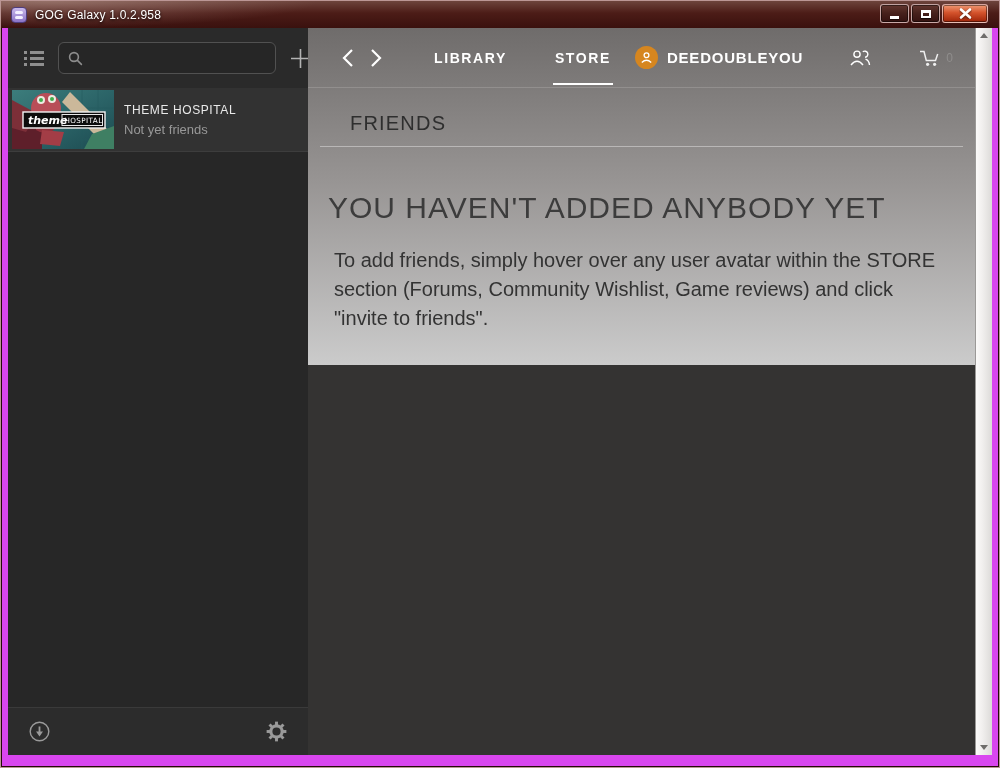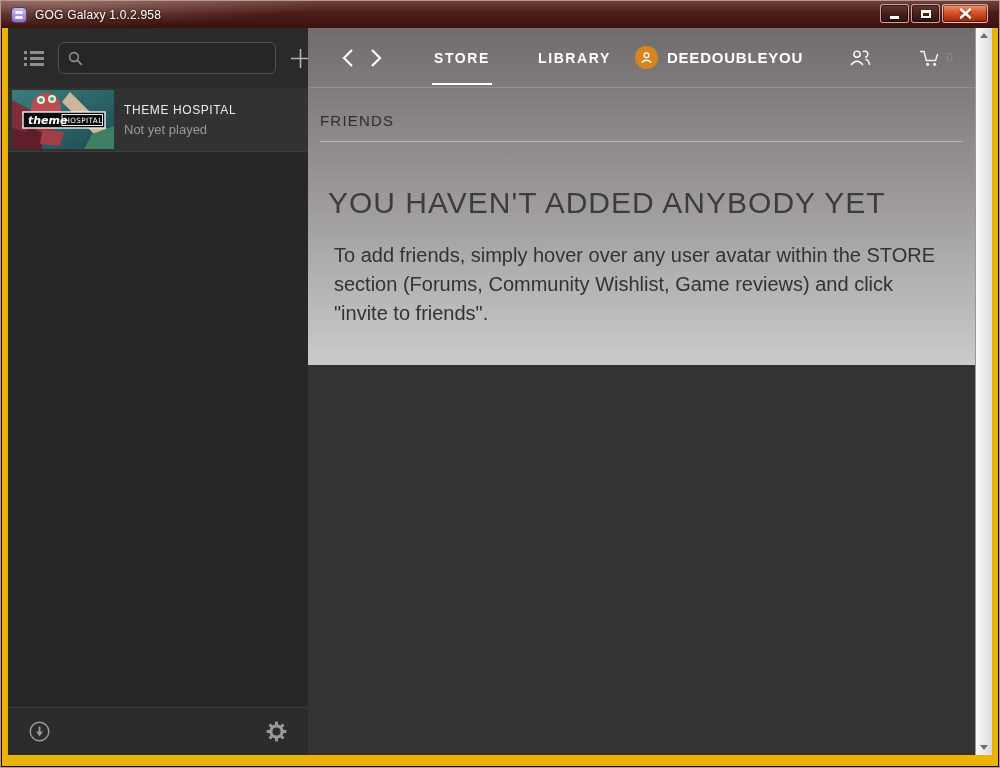--- a/index.html
+++ b/index.html
@@ -5,21 +5,21 @@
   * { margin:0; padding:0; box-sizing:border-box; }
   html,body { width:1000px; height:768px; }
   body {
     font-family:"Liberation Sans","DejaVu Sans",sans-serif;
     background:#1a0707; position:relative; overflow:hidden;
   }
 
   
   .frame {
     position:absolute; inset:0;
-    background:#eab308;
+    background:#d946ef;
     box-shadow: inset 0 0 0 1px #bb9695, inset 0 0 0 2px #240a0a;
     text-decoration: underline;
   }
   .titlebar {
     position:absolute; top:1px; left:1px; right:1px; height:27px;
     background:linear-gradient(180deg,#6d443c 0%,#4c1c17 45%,#3a110e 100%);
     display:flex; align-items:center; padding:0 10px;
   }
   .titlebar::before{
     content:""; position:absolute; left:0; top:0; width:320px; height:100%;
@@ -113,21 +113,21 @@
   .avatar {
     width:23px; height:23px; border-radius:50%;
     background:#d6861f; display:flex; align-items:center; justify-content:center;
   }
   .username { color:#fff; font-size:15px; font-weight:bold; letter-spacing:.8px; font-family:"Liberation Sans","DejaVu Sans",sans-serif; }
   .friends-btn { margin-left:46px; }
   .cart-btn { margin-left:48px; display:flex; align-items:center; gap:5px; background:none; border:none; cursor:pointer; }
   .cart-count { color:#8f8d8c; font-size:12px; }
 
   .section-head { padding:24px 12px 11px 12px; }
-  .section-title { color:#2e2e2e; font-size:15px; letter-spacing:1.2px; }
+  .section-title { color:#2e2e2e; font-size:20px; letter-spacing:1.2px;margin-left:30px; }
   .section-rule { margin:0 12px; border-bottom:1px solid rgba(255,255,255,0.38); }
 
   .empty-block { margin-top:44px; text-align:left; padding:0 20px; }
   .empty-title {
     font-size:30px; font-weight:300; color:#3c3c3c; letter-spacing:1px;
     font-family:"Liberation Sans","DejaVu Sans",sans-serif;
   }
   .empty-text {
     margin:21px auto 0; max-width:615px; font-size:20px; color:#333;
     line-height:1.45;
@@ -227,21 +227,21 @@
             <circle cx="40" cy="9" r="2" fill="#3fae4c"></circle>
           <path d="M24 24 q10 8 20 2 l-2 14 q-9 6 -18 0 z" fill="#8e2f3a"></path>
           <polygon points="30,40 52,42 48,56 28,54" fill="#a33d46"></polygon>
           <rect x="11" y="22" width="82" height="16" fill="#0d0d0d" stroke="#f2f2f2" stroke-width="1.4"></rect>
           <text x="16" y="34" font-family="DejaVu Sans, sans-serif" font-size="11" font-style="italic" font-weight="bold" fill="#ffffff">theme</text>
           <rect x="50" y="24.5" width="40.5" height="11" fill="none" stroke="#e8e8e8" stroke-width="1"></rect>
           <text x="52.5" y="33" font-family="DejaVu Sans, sans-serif" font-size="7.2" fill="#ffffff" letter-spacing=".4">HOSPITAL</text>
         </svg>
         <div class="game-meta">
           <span class="game-title">THEME HOSPITAL</span>
-          <span class="game-status">Not yet played</span>
+          <span class="game-status">Not yet friends</span>
         </div>
       </div>
     </div>
 
     <div class="sidebar-bottom">
       <button class="icon-btn">
         <svg width="21" height="21" viewBox="0 0 21 21">
           <circle cx="10.5" cy="10.5" r="9.3" fill="none" stroke="#9a9a9a" stroke-width="1.4"></circle>
           <path d="M10.5 5.5 V11" stroke="#9a9a9a" stroke-width="1.8"></path>
           <polygon points="7,10.5 14,10.5 10.5,15.5" fill="#9a9a9a"></polygon>
@@ -275,22 +275,22 @@
               <polyline points="10,2 2,10 10,18" fill="none" stroke="#fff" stroke-width="2.2"></polyline>
             </svg>
           </button>
           <button class="nav-arrow" style="margin-left:16px;">
             <svg width="12" height="20" viewBox="0 0 12 20">
               <polyline points="2,2 10,10 2,18" fill="none" stroke="#fff" stroke-width="2.2"></polyline>
             </svg>
           </button>
 
           <div class="tabs">
+            <button class="tab">LIBRARY</button>
             <button class="tab active">STORE</button>
-            <button class="tab">LIBRARY</button>
           </div>
 
           <div class="nav-right">
             <button class="user-chip">
               <span class="avatar">
                 <svg width="13" height="13" viewBox="0 0 13 13">
                   <circle cx="6.5" cy="4.3" r="2.4" fill="none" stroke="#fff" stroke-width="1.3"></circle>
                   <path d="M1.8 11.5 q4.7 -4.5 9.4 0" fill="none" stroke="#fff" stroke-width="1.3"></path>
                 </svg>
               </span>

